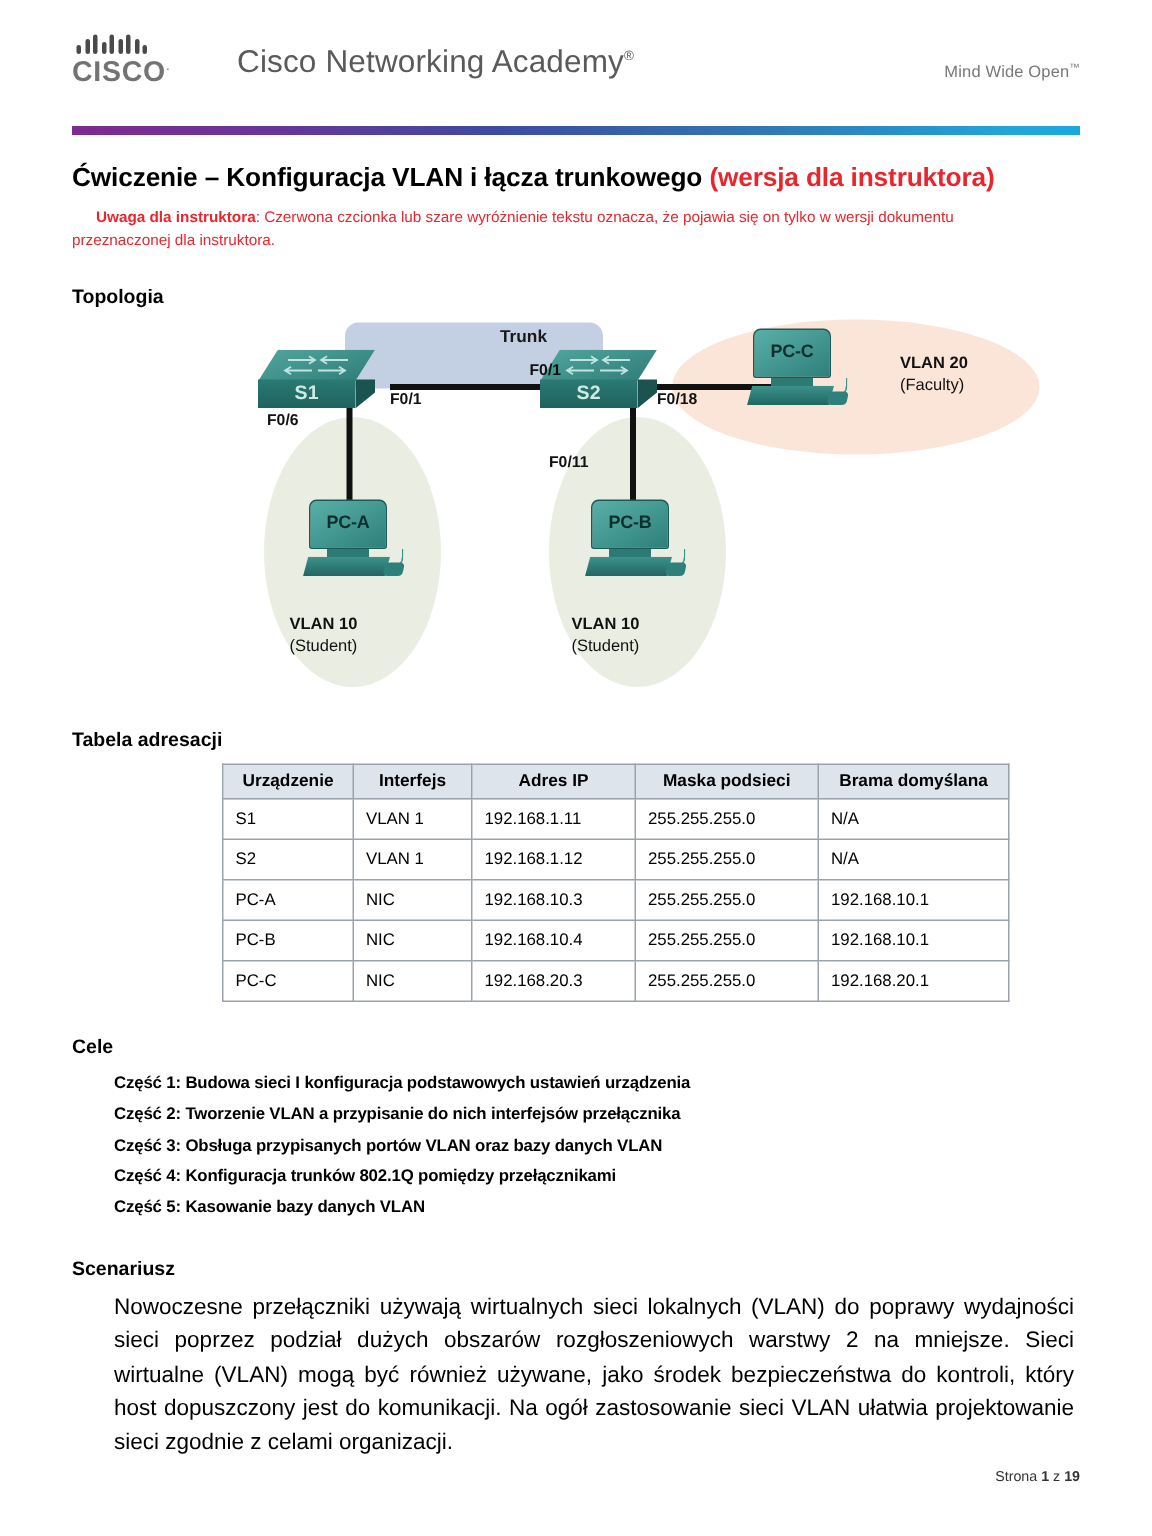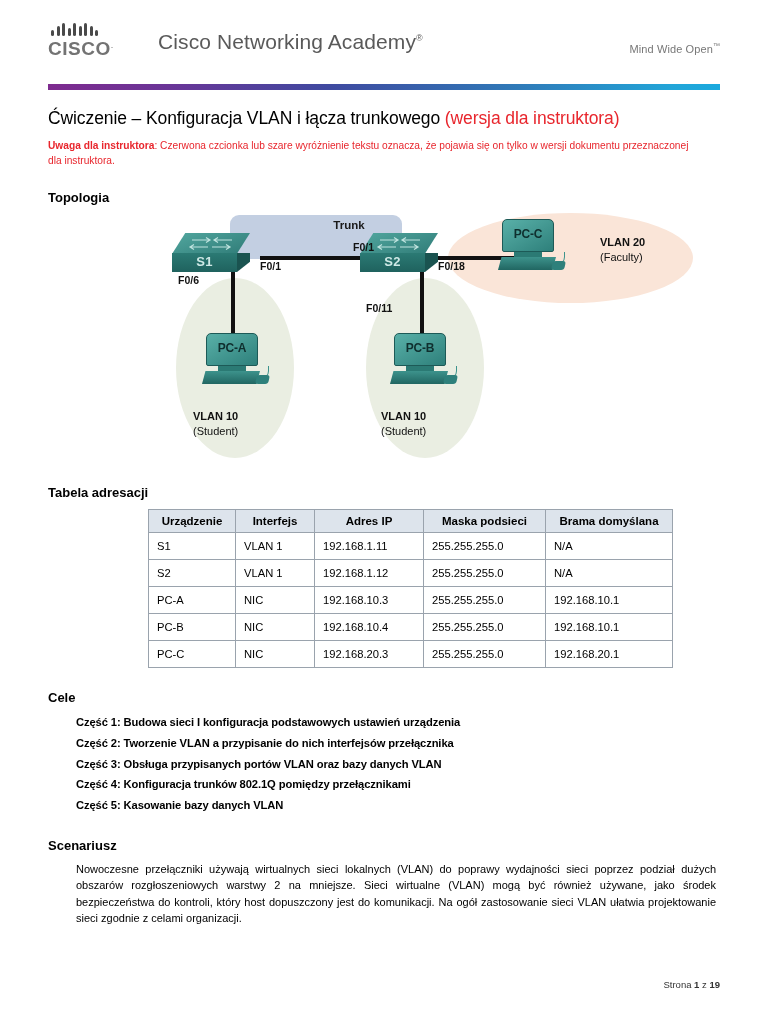--- a/index.html
+++ b/index.html
@@ -87,35 +87,35 @@
   .grad-bar {
     height: 6px;
     width: 100%;
     background: linear-gradient(to right, #7e2b8f 0%, #6a3597 18%, #3f4aa0 42%, #2f7ab8 70%, #22a5d8 93%, #1aa9de 100%);
     margin-top: 2px;
   }
 
   
   .doc-title {
     font-size: 17.5px;
-    font-weight: normal;
+    font-weight: bold;
     line-height: 1.38;
     margin-top: 16px;
     letter-spacing: -0.1px;
   }
   .doc-title .red { color: #e8262d; }
 
   .instr-note {
     color: #e8262d;
     font-size: 10.2px;
     line-height: 1.42;
     margin-top: 9px;
     max-width: 655px;
   }
-  .instr-note b { font-weight: bold; }
+  .instr-note b { font-weight: bold; margin-left: 16px; }
 
   
   h2.sect {
     font-size: 13px;
     font-weight: bold;
     margin: 22px 0 0 0;
   }
 
   
   .topology {
@@ -308,21 +308,21 @@
   ul.goals li {
     font-size: 11.2px;
     font-weight: bold;
     line-height: 1.85;
     letter-spacing: -0.1px;
   }
 
   
   p.scenario {
     margin: 8px 0 0 28px;
-    font-size: 11px;
+    font-size: 15px;
     line-height: 1.5;
     text-align: justify;
     max-width: 640px;
   }
 
   
   .footer {
     position: absolute;
     left: 48px;
     right: 48px;

